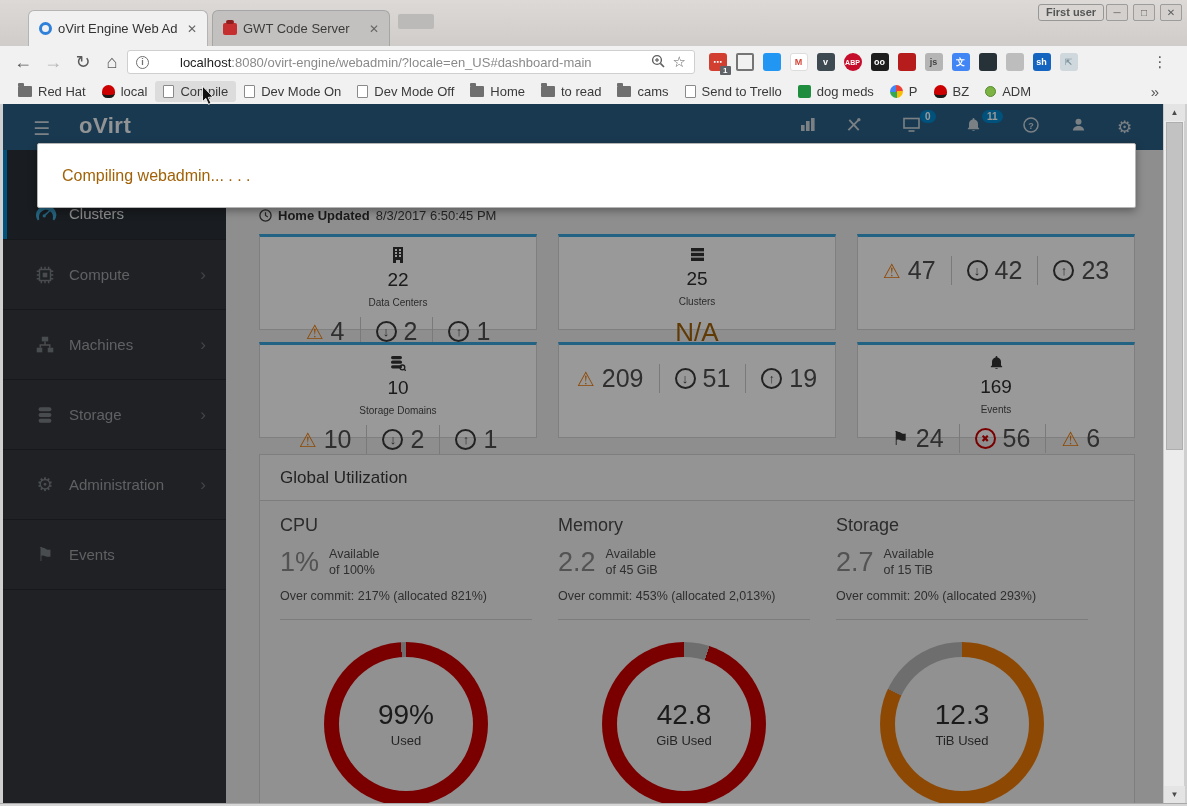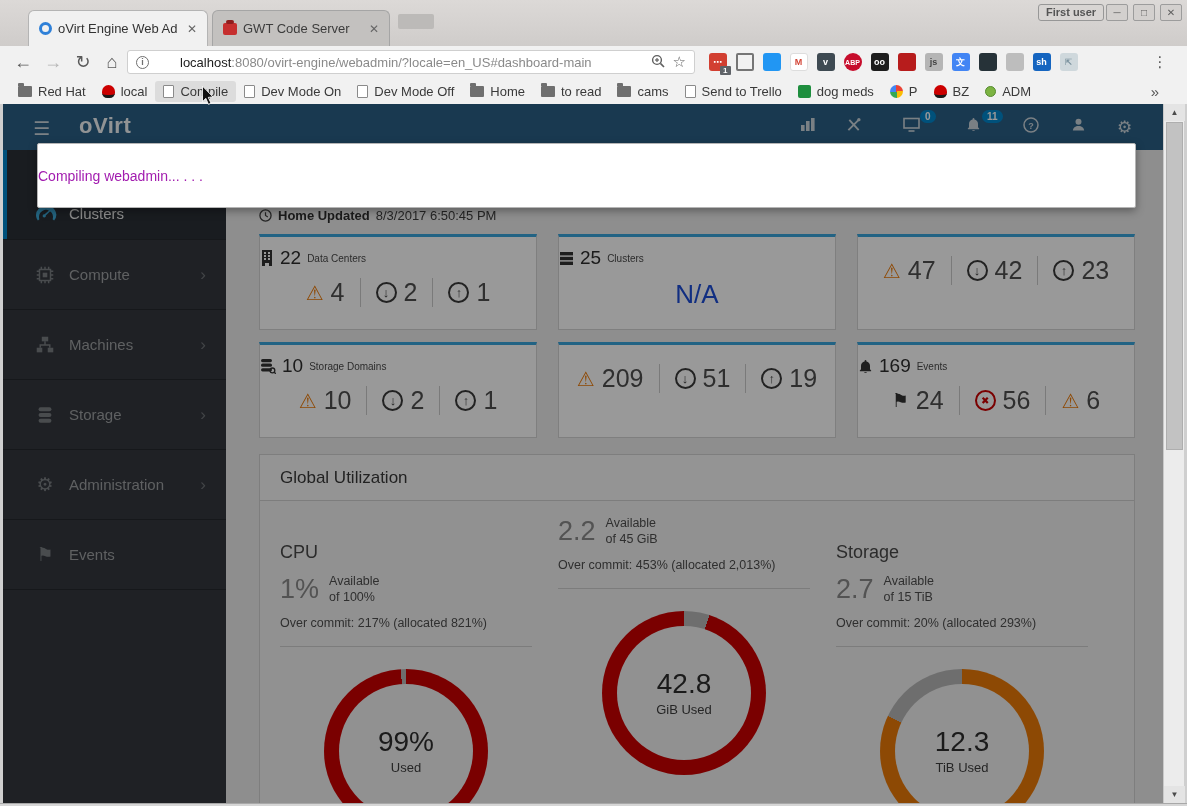--- a/index.html
+++ b/index.html
@@ -73,55 +73,55 @@
   .side-item.active { height:90px; background:#2b3036; padding-top:38px; color:#e9eaea; }
   .side-item.active::before { content:""; position:absolute; left:0; top:0; bottom:0; width:4px; background:#0088ce; }
   .side-item.active .si-icon { color:#3ca8d8; }
 
   .content { position:absolute; left:223px; top:46px; width:937px; height:653px; }
   .last-updated { position:absolute; left:33px; top:58px; font-size:13px; color:#3e3e3e; display:flex; align-items:center; gap:6px; }
   .last-updated b { color:#2e2e2e; }
 
   .cards { position:absolute; left:33px; top:84px; width:876px; display:grid; grid-template-columns:278px 278px 278px; grid-auto-rows:96px; column-gap:21px; row-gap:12px; }
   .card { background:#fff; border:1px solid #d4d4d4; border-top:3px solid #3aa5dc; text-align:center; padding-top:10px; }
-  .card-head { display:flex; align-items:center; gap:6px; color:#3c3c3c; }
+  .card-head { display:flex; align-items:center; justify-content:center; gap:6px; color:#3c3c3c;flex-direction:column; }
   .card-head .cnt { font-size:19px; color:#2e2e2e; }
   .card-head .lbl { font-size:10px; color:#4a4a4a; }
   .card-head .ci { color:#333; display:flex; }
   .card-stats { display:flex; align-items:center; justify-content:center; margin-top:9px; }
   .stat { display:flex; align-items:center; gap:7px; padding:0 15px; }
   .stat + .stat { border-left:1px solid #ccc; }
   .stat .num { font-size:25px; font-weight:300; color:#4f4f4f; }
   .ic-warn { color:#ec7a08; font-size:20px; line-height:1; }
   .ic-circ { width:21px; height:21px; border:2px solid #3a3a3a; border-radius:50%; display:flex; align-items:center; justify-content:center; font-size:13px; font-weight:bold; color:#3a3a3a; line-height:1; }
   .ic-circ.err { border-color:#cc0000; color:#cc0000; font-size:10px; }
   .ic-flag { color:#333; font-size:19px; line-height:1; }
-  .na { font-size:26px; color:#1d4ed8; margin-top:10px; }
+  .na { font-size:26px; color:#a16207; margin-top:10px; }
 
   .util-panel { position:absolute; left:33px; top:304px; width:876px; height:420px; background:#f2f2f2; border:1px solid #d2d2d2; }
   .util-title { height:46px; line-height:46px; padding-left:20px; font-size:17px; color:#3a3a3a; background:#f7f7f7; border-bottom:1px solid #d1d1d1; }
   .util-cols { display:flex; padding:14px 20px 0 20px; }
   .ucol { width:292px; }
   .ucol-inner { width:252px; }
-  .ucol h3 { font-size:18px; font-weight:normal; color:#4a4a4a; margin-bottom:10px;margin-top:27px; }
+  .ucol h3 { font-size:18px; font-weight:normal; color:#4a4a4a; margin-bottom:10px; }
   .avail { display:flex; align-items:center; gap:10px; }
   .avail .big { font-size:27px; font-weight:300; color:#8a8a8a; }
   .avail .sub { font-size:12.5px; color:#4f4f4f; line-height:1.3; }
   .overcommit { font-size:12.5px; color:#4f4f4f; margin-top:10px; }
   .udivider { border-top:1px solid #cfcfcf; margin-top:16px; width:252px; }
   .donut-wrap { width:252px; display:flex; justify-content:center; margin-top:22px; }
   .donut { width:164px; height:164px; border-radius:50%; position:relative; }
   .donut .hole { position:absolute; inset:15px; background:#f2f2f2; border-radius:50%; display:flex; flex-direction:column; align-items:center; justify-content:center; }
   .donut .dv { font-size:28px; color:#2e2e2e; }
   .donut .dl { font-size:13px; color:#3e3e3e; margin-top:2px; }
 
   
   .glass { position:absolute; inset:0; background:rgba(0,0,0,0.40); z-index:50; }
   .compile-box { position:absolute; left:34px; top:39px; width:1099px; height:65px; background:#fff; border:1px solid #b5b5b5; border-radius:2px; box-shadow:0 3px 8px rgba(0,0,0,0.35); z-index:60; display:flex; align-items:center; }
-  .compile-box .msg { font-size:14px; color:#a21caf; }
+  .compile-box .msg { font-size:16px; color:#a16207; padding-left:24px; }
 
   
   .scrollbar { position:absolute; left:1163px; top:104px; width:21px; height:699px; background:#ececec; border-left:1px solid #c9c9c9; }
   .sb-btn { position:absolute; left:0; width:21px; height:17px; color:#4a4a4a; font-size:8px; display:flex; align-items:center; justify-content:center; background:#e4e4e4; }
   .sb-thumb { position:absolute; left:2px; top:18px; width:17px; height:328px; background:#c2c2c2; border:1px solid #aeaeae; }
 </style>
 </head>
 <body>
 
 <div class="titlebar">
@@ -507,20 +507,21 @@
                   <span class="dv">99%</span>
                   <span class="dl">Used</span>
                 </div>
               </div>
             </div>
           </div>
         </div>
 
         <div class="ucol">
           <div class="ucol-inner">
+            <h3>Memory</h3>
             <div class="avail">
               <span class="big">2.2</span>
               <span class="sub"><span>Available</span><br><span>of 45 GiB</span></span>
             </div>
             <div class="overcommit">Over commit: 453% (allocated 2,013%)</div>
             <div class="udivider"></div>
             <div class="donut-wrap">
               <div class="donut" style="background: conic-gradient(rgb(184, 184, 184) 0deg, rgb(184, 184, 184) 18deg, rgb(204, 0, 0) 18deg, rgb(204, 0, 0) 360deg);">
                 <div class="hole">
                   <span class="dv">42.8</span>

